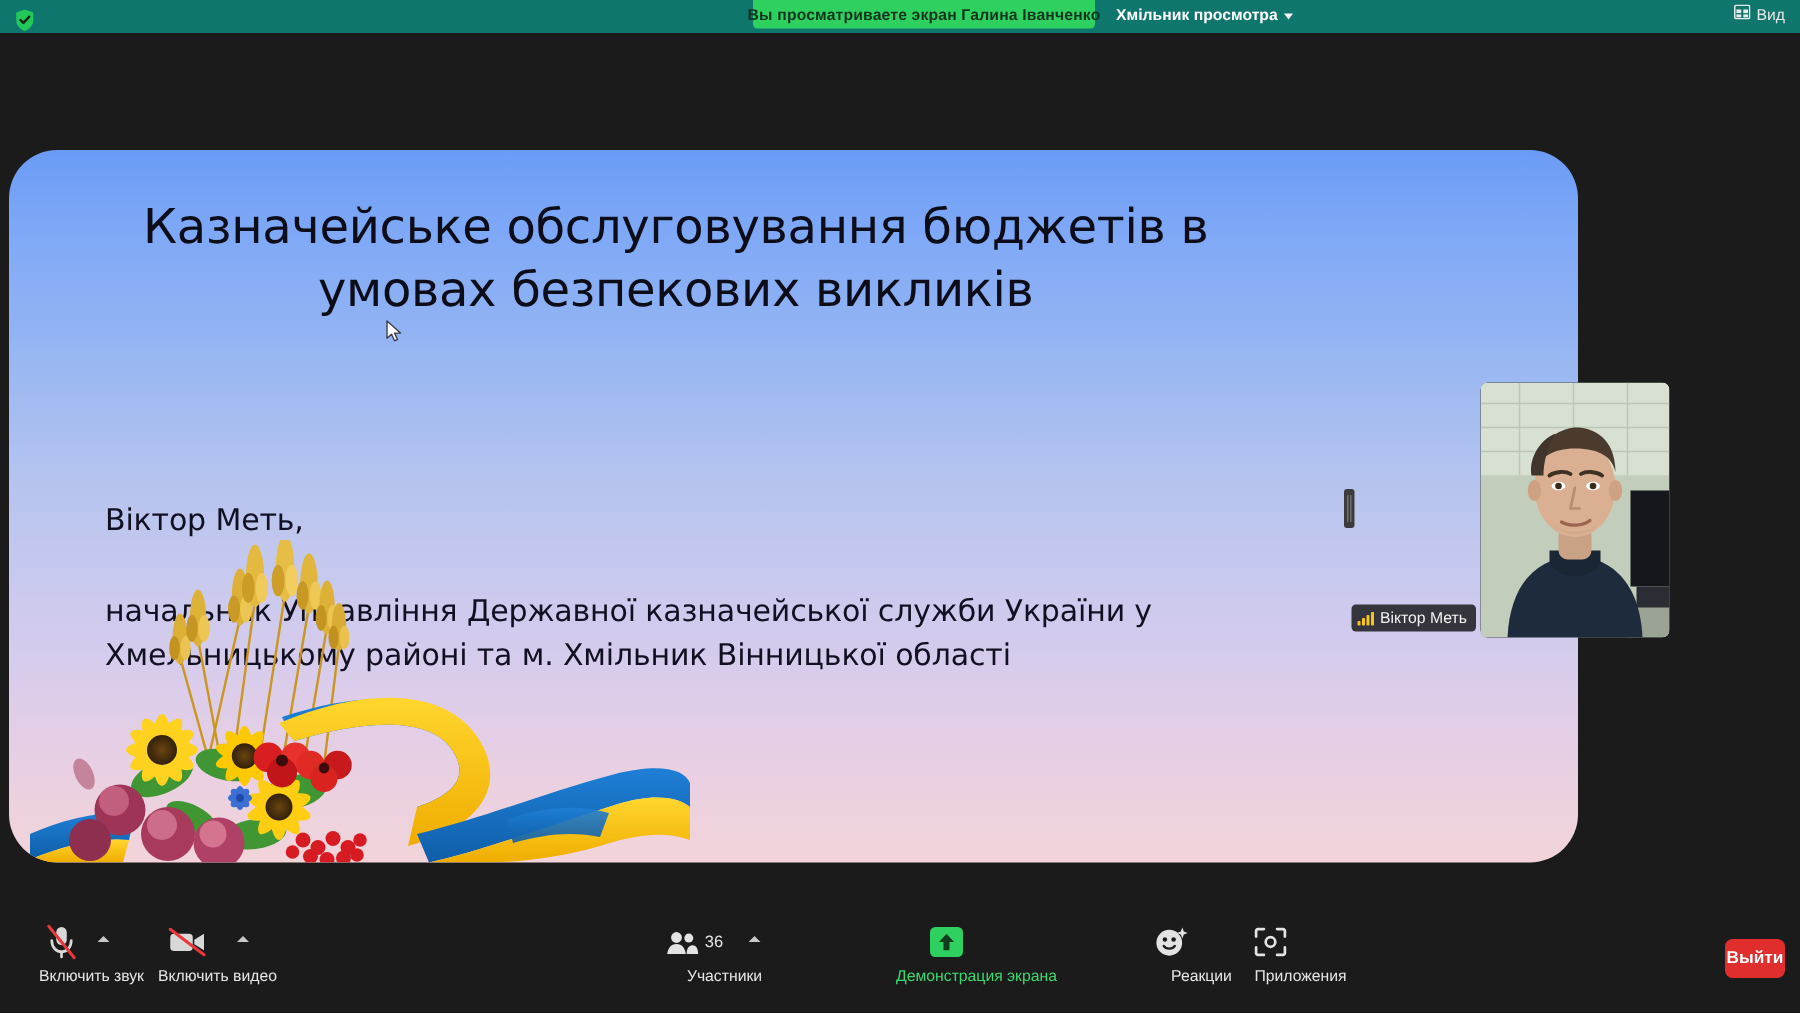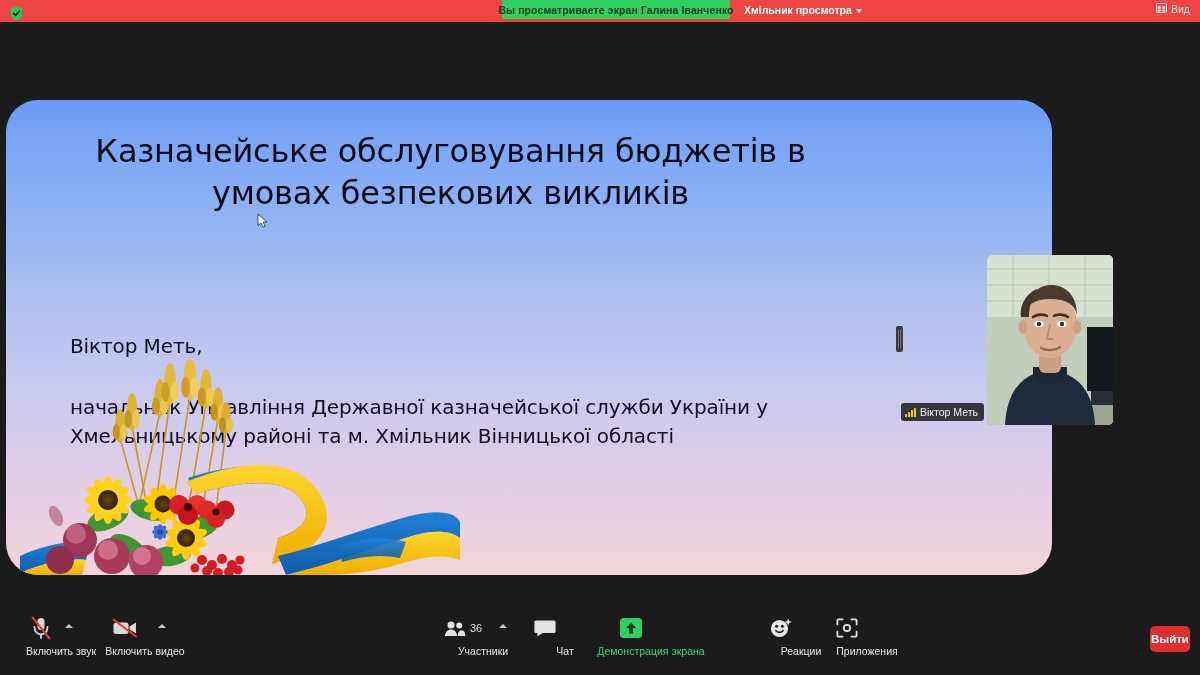--- a/index.html
+++ b/index.html
@@ -17,21 +17,21 @@
     width: 1200px;
     height: 675px;
     background: #1b1b1b;
   }
 
   
   #top-bar {
     position: absolute;
     left: 0; top: 0;
     width: 1200px; height: 22px;
-    background: #ef4444;
+    background: #0f766e;
     z-index: 40;
   }
 
   #security-icon {
     position: absolute;
     left: 8px; top: 5px;
     width: 17px; height: 17px;
     display: flex; align-items: center; justify-content: center;
   }
 
@@ -584,29 +584,20 @@
           <circle cx="15.2" cy="5.4" r="3" fill="#e3e3e3"></circle>
           <path d="M0.8 16 C1.4 11.4, 4 9.4, 7 9.4 C10 9.4, 12.6 11.4, 13.2 16 Z" fill="#e3e3e3"></path>
           <path d="M13.8 16 C13.6 12.8, 15.2 10.2, 17.6 10.2 C20 10.2, 21.4 12.4, 21.4 16 Z" fill="#e3e3e3"></path>
         </svg>
         <span id="participant-count">36</span>
       </span>
       <span class="lbl">Участники</span>
     </div>
     <span class="caret-up" id="caret-participants"></span>
 
-    <div class="tool" id="tool-chat">
-      <span class="glyph">
-        <svg width="22" height="19" viewBox="0 0 22 19">
-          <path d="M2 1.5 H20 A1.6 1.6 0 0 1 21.6 3.1 V12.4 A1.6 1.6 0 0 1 20 14 H8.6 L3.4 17.6 V14 H2
-                   A1.6 1.6 0 0 1 0.4 12.4 V3.1 A1.6 1.6 0 0 1 2 1.5 Z" fill="#e3e3e3"></path>
-        </svg>
-      </span>
-      <span class="lbl">Чат</span>
-    </div>
 
     <div class="tool" id="tool-share">
       <span class="glyph">
         <svg width="24" height="22" viewBox="0 0 24 22">
           <rect x="1" y="1" width="22" height="20" rx="3.5" fill="#2ed160"></rect>
           <path d="M12 5.5 L17 11 H14 V16.5 H10 V11 H7 Z" fill="#0f3d1e"></path>
         </svg>
       </span>
       <span class="lbl">Демонстрация экрана</span>
     </div>

